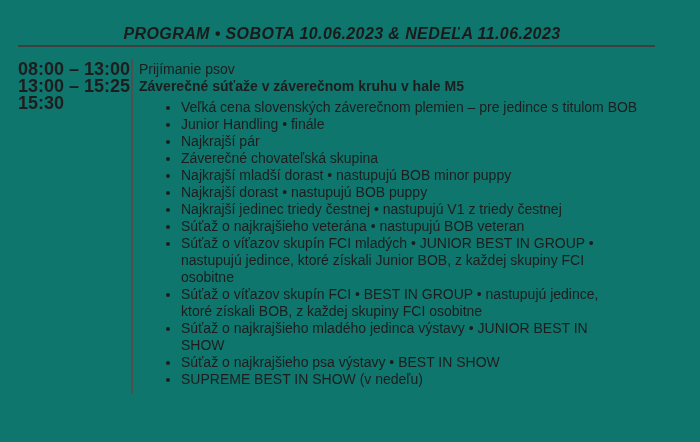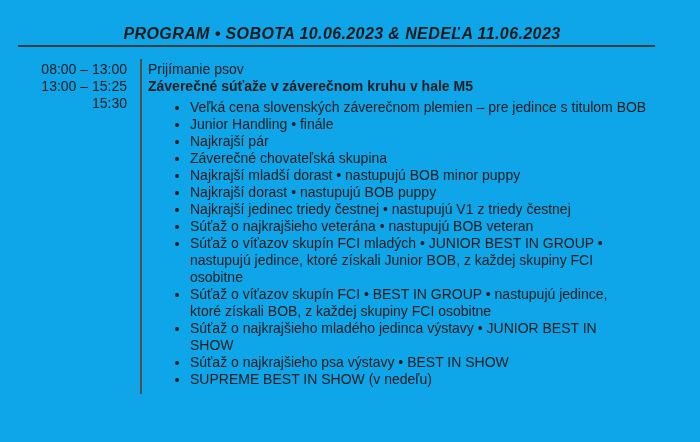--- a/index.html
+++ b/index.html
@@ -8,21 +8,21 @@
     height: 442px;
     background: #ffffff;
     font-family: "Liberation Sans", sans-serif;
     color: #1d1d1d;
     position: relative;
     overflow: hidden;
   }
   .page {
     position: absolute;
     inset: 0;
-    background: #0ea5e9;
+    background: #0f766e;
   }
   .doc-title {
     position: absolute;
     top: 25px;
     left: 14px;
     width: 656px;
     text-align: center;
     font-size: 16px;
     font-weight: bold;
     font-style: italic;
@@ -40,28 +40,29 @@
   }
   .content {
     position: absolute;
     top: 59px;
     left: 18px;
     display: flex;
     align-items: stretch;
   }
   .time-col {
     width: 109px;
-    text-align: right;
-    font-size: 14px;
+    text-align: left;
+    font-size: 18px;
     line-height: 17px;
     padding-top: 2px;
     white-space: nowrap;
+    font-weight: bold;
   }
   .desc-col {
-    margin-left: 13px;
+    margin-left: 4px;
     border-left: 2px solid #4f4f4f;
     padding-left: 6px;
     padding-top: 2px;
     padding-bottom: 6px;
     width: 540px;
     font-size: 14px;
     line-height: 17px;
   }
   .time-row, .desc-row { height: 17px; white-space: nowrap; }
   .desc-row.bold { font-weight: bold; }

